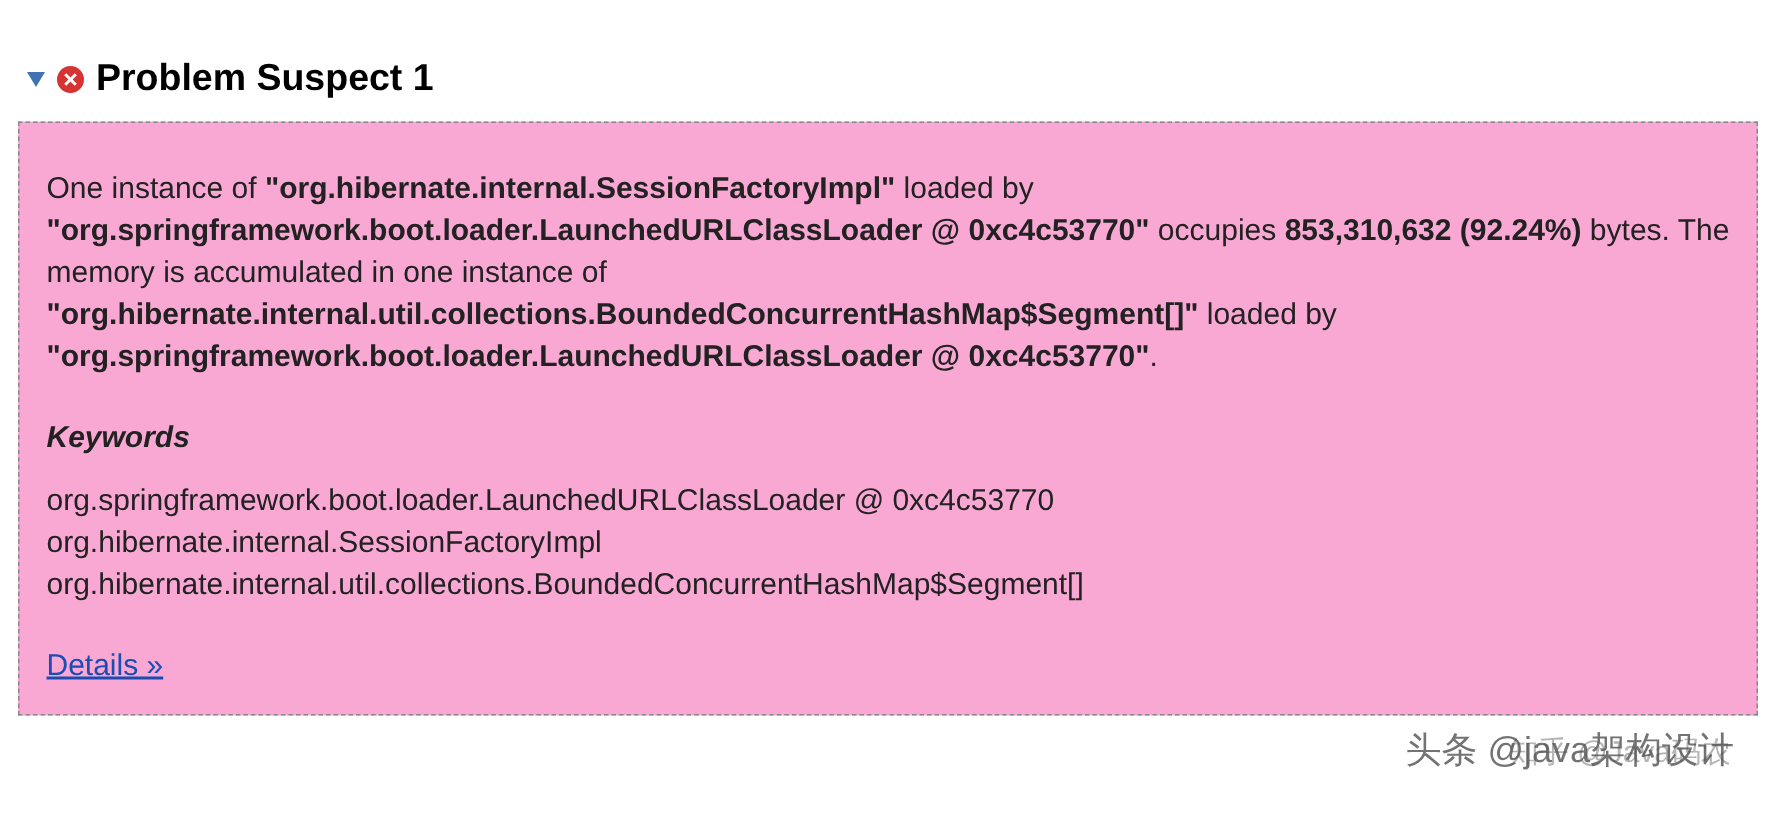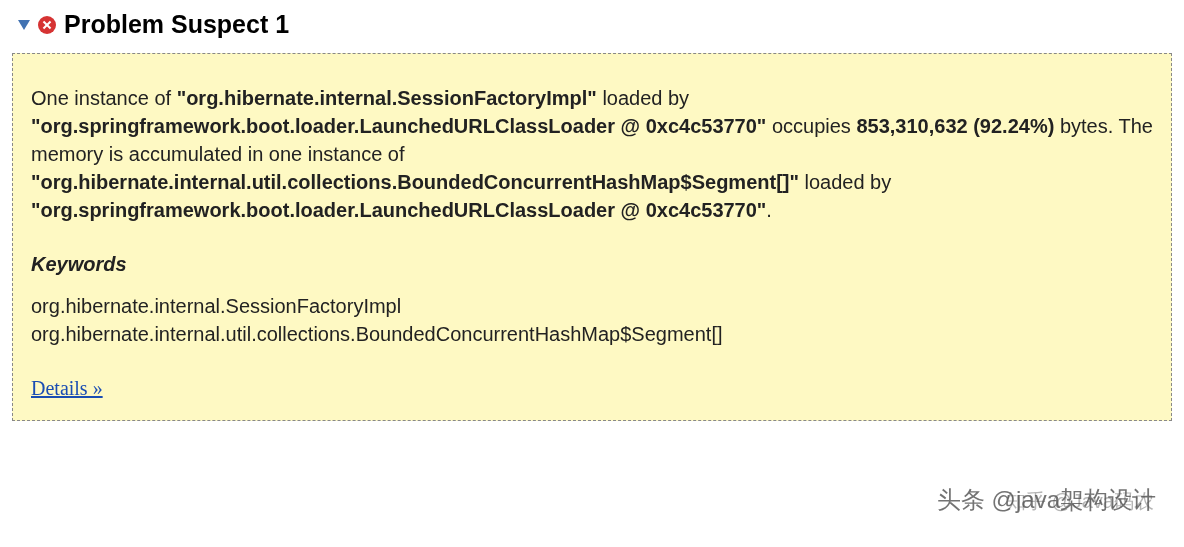--- a/index.html
+++ b/index.html
@@ -8,20 +8,21 @@
       background: #ffffff;
       padding: 10px 12px;
       width: 1184px;
     }
     .header {
       display: flex;
       align-items: center;
       gap: 8px;
       margin-bottom: 14px;
       padding-left: 6px;
+      margin-top: 28px;
     }
     .collapse-icon {
       width: 0;
       height: 0;
       border-left: 6px solid transparent;
       border-right: 6px solid transparent;
       border-top: 10px solid #4172b2;
       cursor: pointer;
     }
     .error-icon {
@@ -47,21 +48,21 @@
     }
     .error-icon::before { transform: translate(-50%, -50%) rotate(45deg); }
     .error-icon::after { transform: translate(-50%, -50%) rotate(-45deg); }
     .header-title {
       font-size: 25px;
       font-weight: bold;
       color: #000;
     }
     .content-box {
       border: 1px dashed #888;
-      background: #fef9c3;
+      background: #f9a8d4;
       padding: 30px 18px 18px 18px;
       font-size: 20px;
       line-height: 1.4;
       color: #222;
     }
     .description {
       margin-bottom: 26px;
     }
     .description b { font-weight: bold; }
     .keywords-header {
@@ -70,21 +71,20 @@
       font-style: italic;
     }
     .keywords-list {
       margin-bottom: 26px;
     }
     .details-link {
       color: #1a4db3;
       text-decoration: underline;
       cursor: pointer;
       font-size: 20px;
-      font-family: Liberation Serif, serif;
     }
     .watermark1 {
       position: absolute;
       right: 30px;
       top: 488px;
       font-size: 20px;
       color: rgba(120,120,120,0.55);
       font-family: "Microsoft YaHei", sans-serif;
       pointer-events: none;
     }
@@ -115,20 +115,21 @@
   <div class="header-title">Problem Suspect 1</div>
 </div>
 
 <div class="content-box">
   <div class="description">
     <span>One instance of </span><b>"org.hibernate.internal.SessionFactoryImpl"</b><span> loaded by </span><b>"org.springframework.boot.loader.LaunchedURLClassLoader @ 0xc4c53770"</b><span> occupies </span><b>853,310,632 (92.24%)</b><span> bytes. The memory is accumulated in one instance of </span><b>"org.hibernate.internal.util.collections.BoundedConcurrentHashMap$Segment[]"</b><span> loaded by </span><b>"org.springframework.boot.loader.LaunchedURLClassLoader @ 0xc4c53770"</b><span>.</span>
   </div>
 
   <div class="keywords-header">Keywords</div>
   <div class="keywords-list">
+    <div>org.springframework.boot.loader.LaunchedURLClassLoader @ 0xc4c53770</div>
     <div>org.hibernate.internal.SessionFactoryImpl</div>
     <div>org.hibernate.internal.util.collections.BoundedConcurrentHashMap$Segment[]</div>
   </div>
 
   <a class="details-link">Details »</a>
 </div>
 
 <div class="watermark1">知乎 @Java码农</div>
 <div class="watermark2">头条 @java架构设计</div>
 <div class="watermark3">@51CTO博客</div>

